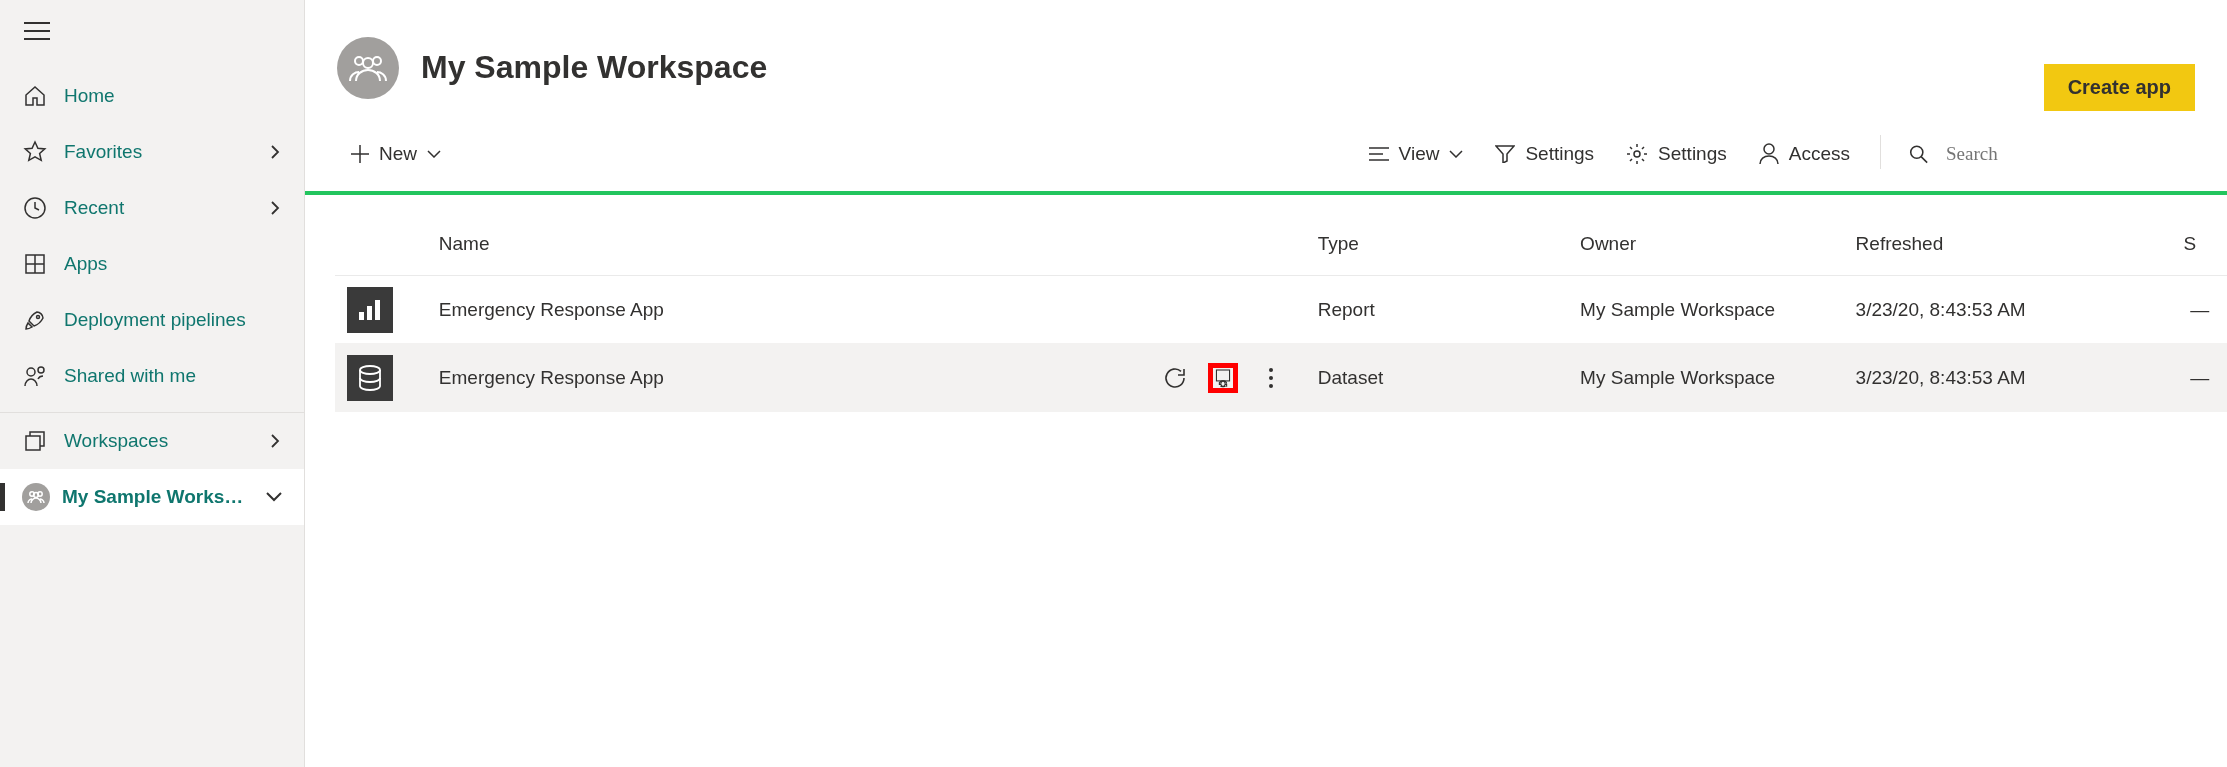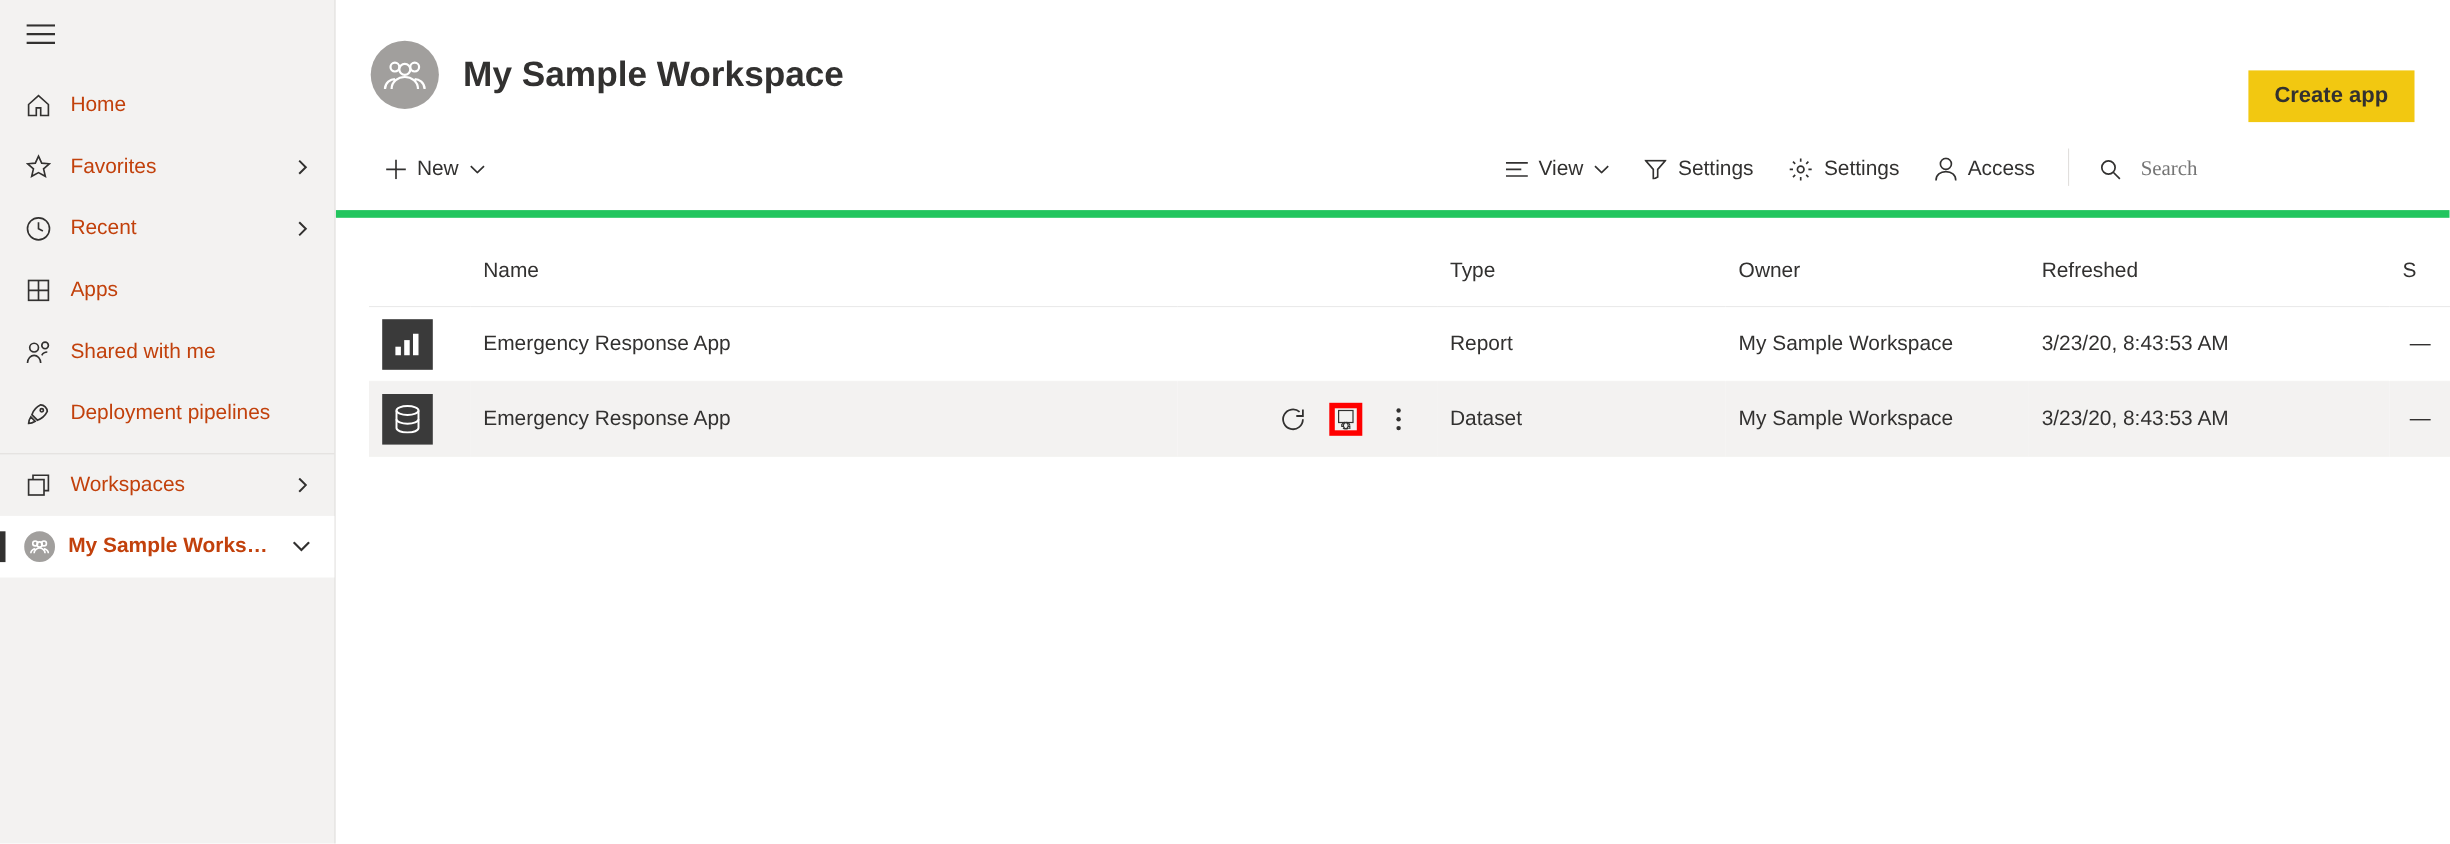--- a/index.html
+++ b/index.html
@@ -3,37 +3,37 @@
 <meta charset="utf-8">
 <style>
   * { box-sizing: border-box; margin: 0; padding: 0; font-family: "Segoe UI", Arial, sans-serif; }
   body { background: #fff; color: #323130; overflow: hidden; }
   .app { display: flex; height: 100vh; width: 100%; }
 
   
   .sidebar { width: 305px; min-width: 305px; background: #f3f2f1; border-right: 1px solid #e1dfdd; position: relative; }
   .hamburger { padding: 22px 24px; cursor: pointer; }
   .nav { padding-top: 6px; }
-  .nav-item { display: flex; align-items: center; height: 56px; padding: 0 22px; cursor: pointer; font-size: 19px; color: #c2410c; position: relative; }
+  .nav-item { display: flex; align-items: center; height: 56px; padding: 0 22px; cursor: pointer; font-size: 19px; color: #0f766e; position: relative; }
   .nav-item .ico { width: 26px; height: 26px; display: flex; align-items: center; justify-content: center; margin-right: 16px; flex-shrink: 0; }
   .nav-item .lbl { flex: 1; white-space: nowrap; overflow: hidden; text-overflow: ellipsis; }
   .nav-item .chev { margin-left: auto; }
   .nav-sep { border-top: 1px solid #e1dfdd; margin-top: 8px; }
   .nav-item.active { background: #fff; }
   .nav-item.active::before { content:""; position:absolute; left:0; top:14px; bottom:14px; width:5px; background:#323130; }
   .ws-avatar { width:28px; height:28px; border-radius:50%; background:#a19f9d; display:flex; align-items:center; justify-content:center; margin-right:12px; flex-shrink:0; }
 
   
   .main { flex: 1; display: flex; flex-direction: column; overflow: hidden; }
   .header { display: flex; align-items: center; padding: 24px 32px 10px 32px; }
   .ws-icon { width: 62px; height: 62px; border-radius: 50%; background: #a19f9d; display: flex; align-items: center; justify-content: center; margin-right: 22px; }
   .ws-title { font-size: 32px; font-weight: 600; color: #323130; }
   .create-app { margin-left: auto; background: #f2c811; color: #323130; border: none; padding: 12px 24px; font-size: 20px; font-weight: 600; cursor: pointer; margin-top: 40px; }
 
-  .toolbar { display: flex; padding: 14px 32px 18px 32px; border-bottom: 7px solid #22c55e; gap: 4px; }
+  .toolbar { display: flex; padding: 14px 32px 18px 32px; border-bottom: 4px solid #22c55e; gap: 4px; }
   .tb-btn { display: flex; align-items: center; gap: 10px; padding: 8px 14px; cursor: pointer; font-size: 19px; color: #323130; }
   .tb-spacer { flex: 1; }
   .tb-divider { width: 1px; height: 34px; background: #e1dfdd; margin: 0 12px; }
   .search-box { display: flex; align-items: center; gap: 18px; padding: 6px 12px; min-width: 220px; }
   .search-box input { border: none; outline: none; font-size: 19px; color: #404040; background: transparent; width: 100%; font-family: Liberation Serif, serif; }
 
   
   .content { padding: 20px 0 0 30px; overflow-x: auto; }
   .tbl { width: calc(100% + 1px); border-collapse: collapse; min-width: 1220px; }
   .tbl th { text-align: left; font-weight: 400; font-size: 19px; color: #323130; padding: 18px 12px 20px 12px; border-bottom: 1px solid #eaeaea; }
@@ -111,37 +111,37 @@
               <rect x="3" y="3" width="18" height="18"></rect>
               <path d="M12 3v18M3 12h18"></path>
             </svg>
         </span>
         <span class="lbl">Apps</span>
       </div>
 
       <div class="nav-item">
         <span class="ico">
           <svg width="24" height="24" viewBox="0 0 24 24" fill="none" stroke="#323130" stroke-width="1.5">
+              <path d="M5 15c-2 3-2 6-2 6s3 0 6-2l-4-4zM14 4c3 0 6 3 6 6-3 6-9 8-9 8l-5-5s2-6 8-9z"></path>
+              <circle cx="15" cy="9" r="1.5"></circle>
+            </svg>
+        </span>
+        <span class="lbl">Deployment pipelines</span>
+      </div>
+
+      <div class="nav-item">
+        <span class="ico">
+          <svg width="24" height="24" viewBox="0 0 24 24" fill="none" stroke="#323130" stroke-width="1.5">
               <circle cx="8" cy="8" r="4"></circle>
               <path d="M2 22c0-4 3-7 6-7s6 3 6 7"></path>
               <circle cx="18" cy="6" r="3"></circle>
               <path d="M15 15c1-2 3-3 5-3"></path>
             </svg>
         </span>
         <span class="lbl">Shared with me</span>
-      </div>
-
-      <div class="nav-item">
-        <span class="ico">
-          <svg width="24" height="24" viewBox="0 0 24 24" fill="none" stroke="#323130" stroke-width="1.5">
-              <path d="M5 15c-2 3-2 6-2 6s3 0 6-2l-4-4zM14 4c3 0 6 3 6 6-3 6-9 8-9 8l-5-5s2-6 8-9z"></path>
-              <circle cx="15" cy="9" r="1.5"></circle>
-            </svg>
-        </span>
-        <span class="lbl">Deployment pipelines</span>
       </div>
 
       <div class="nav-sep"></div>
 
       <div class="nav-item">
         <span class="ico">
           <svg width="24" height="24" viewBox="0 0 24 24" fill="none" stroke="#323130" stroke-width="1.5">
               <rect x="3" y="7" width="14" height="14"></rect>
               <path d="M7 7V3h14v14h-4"></path>
             </svg>

